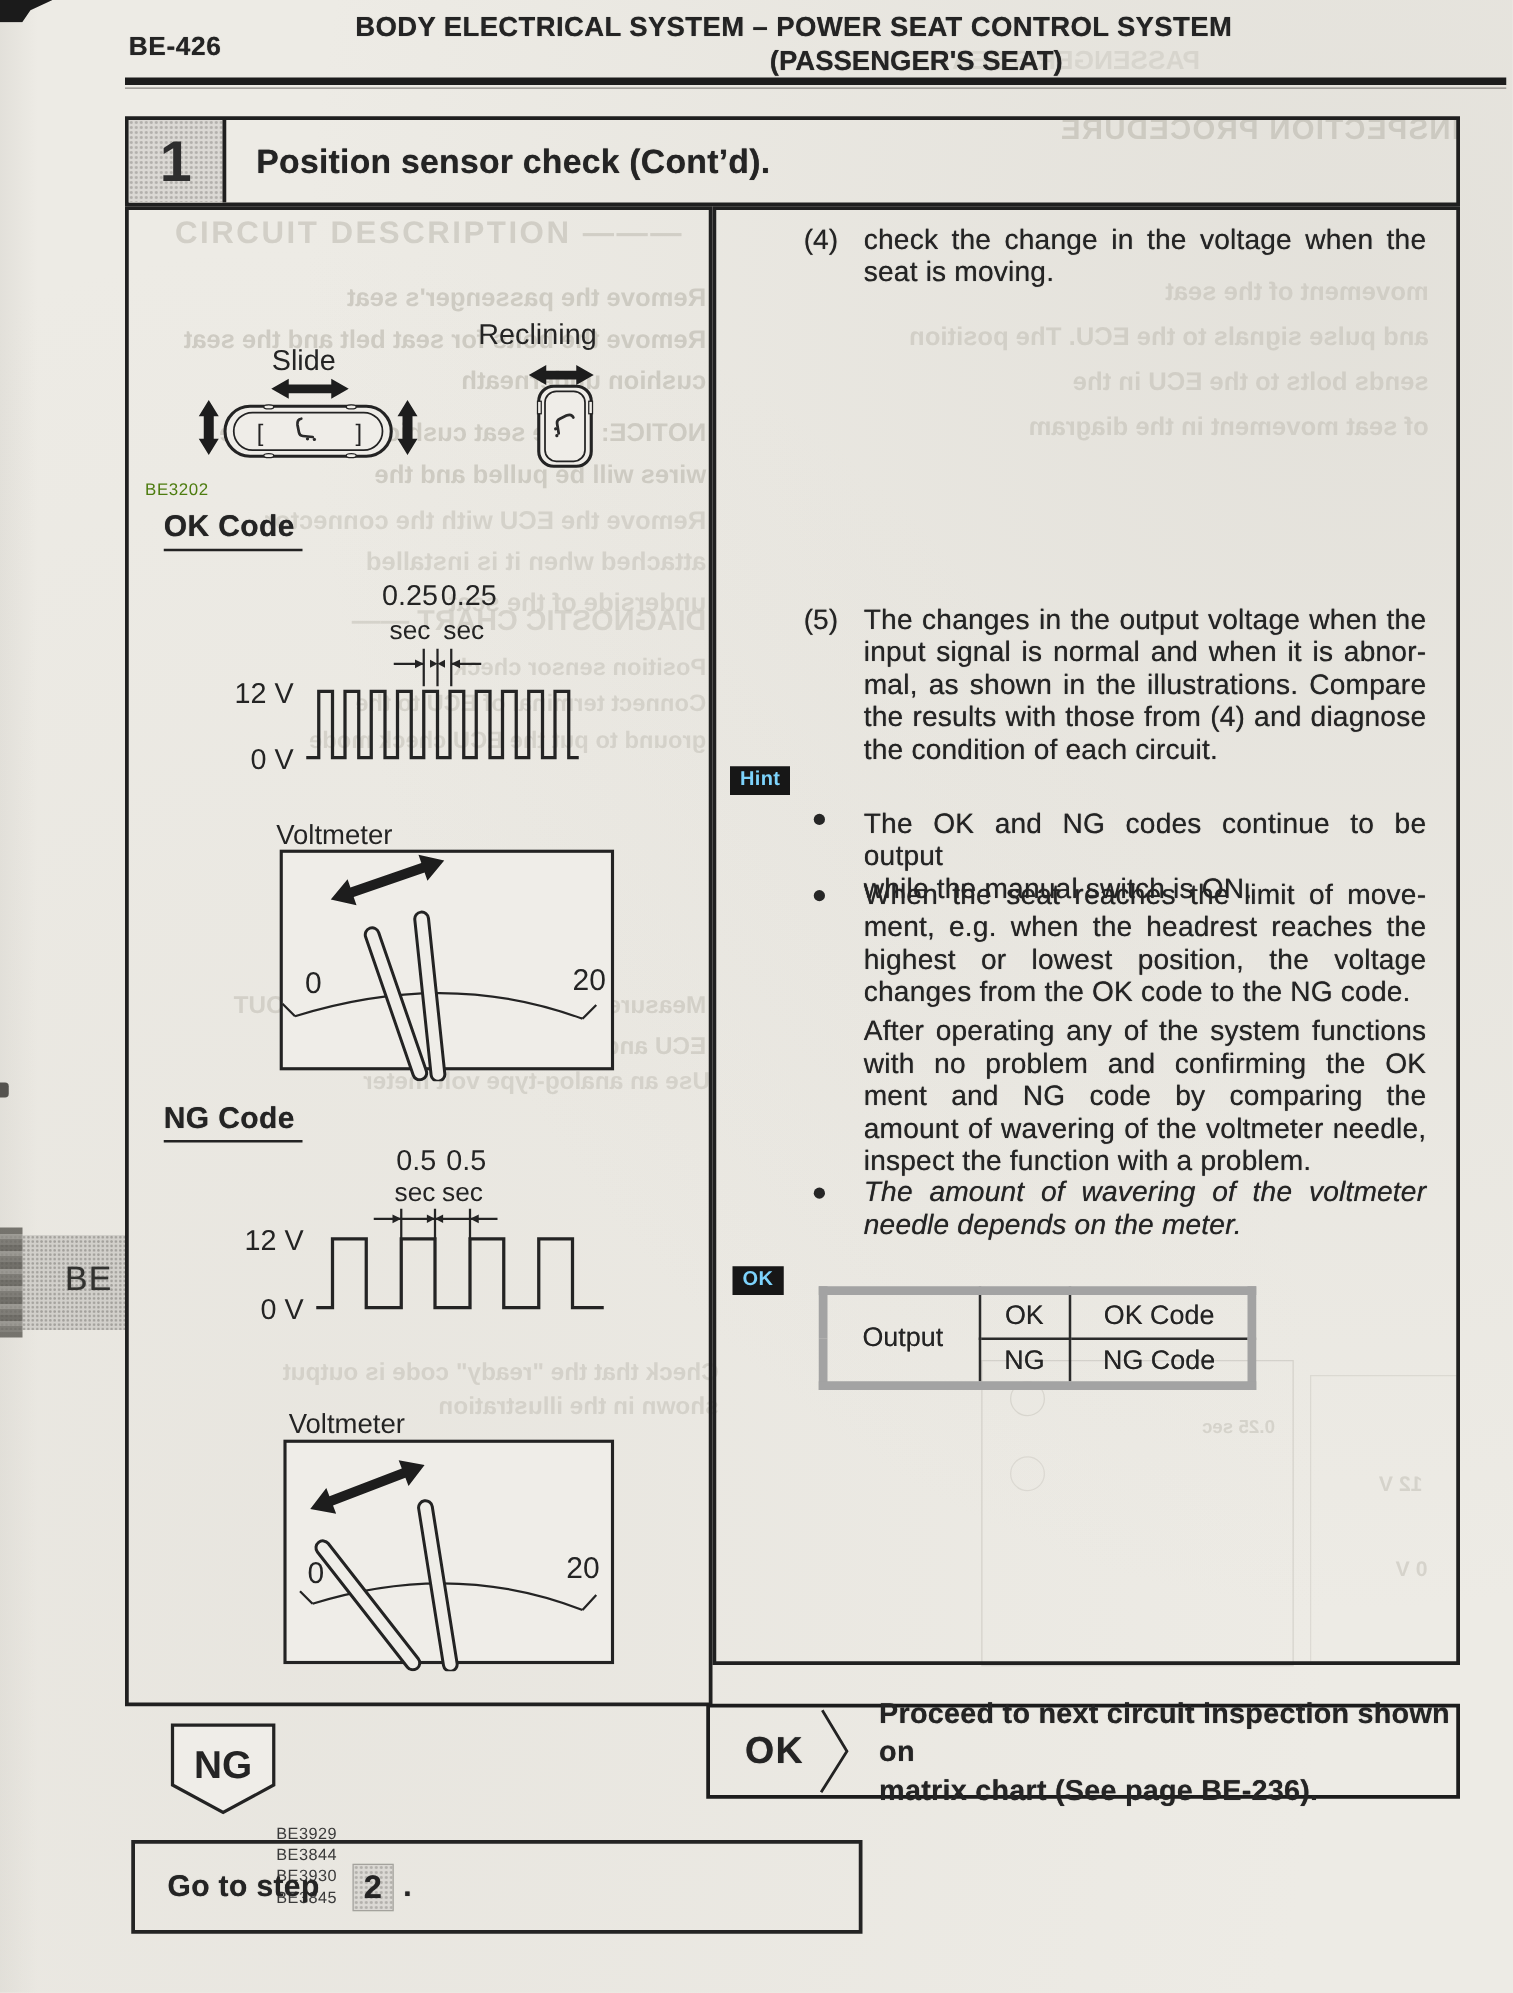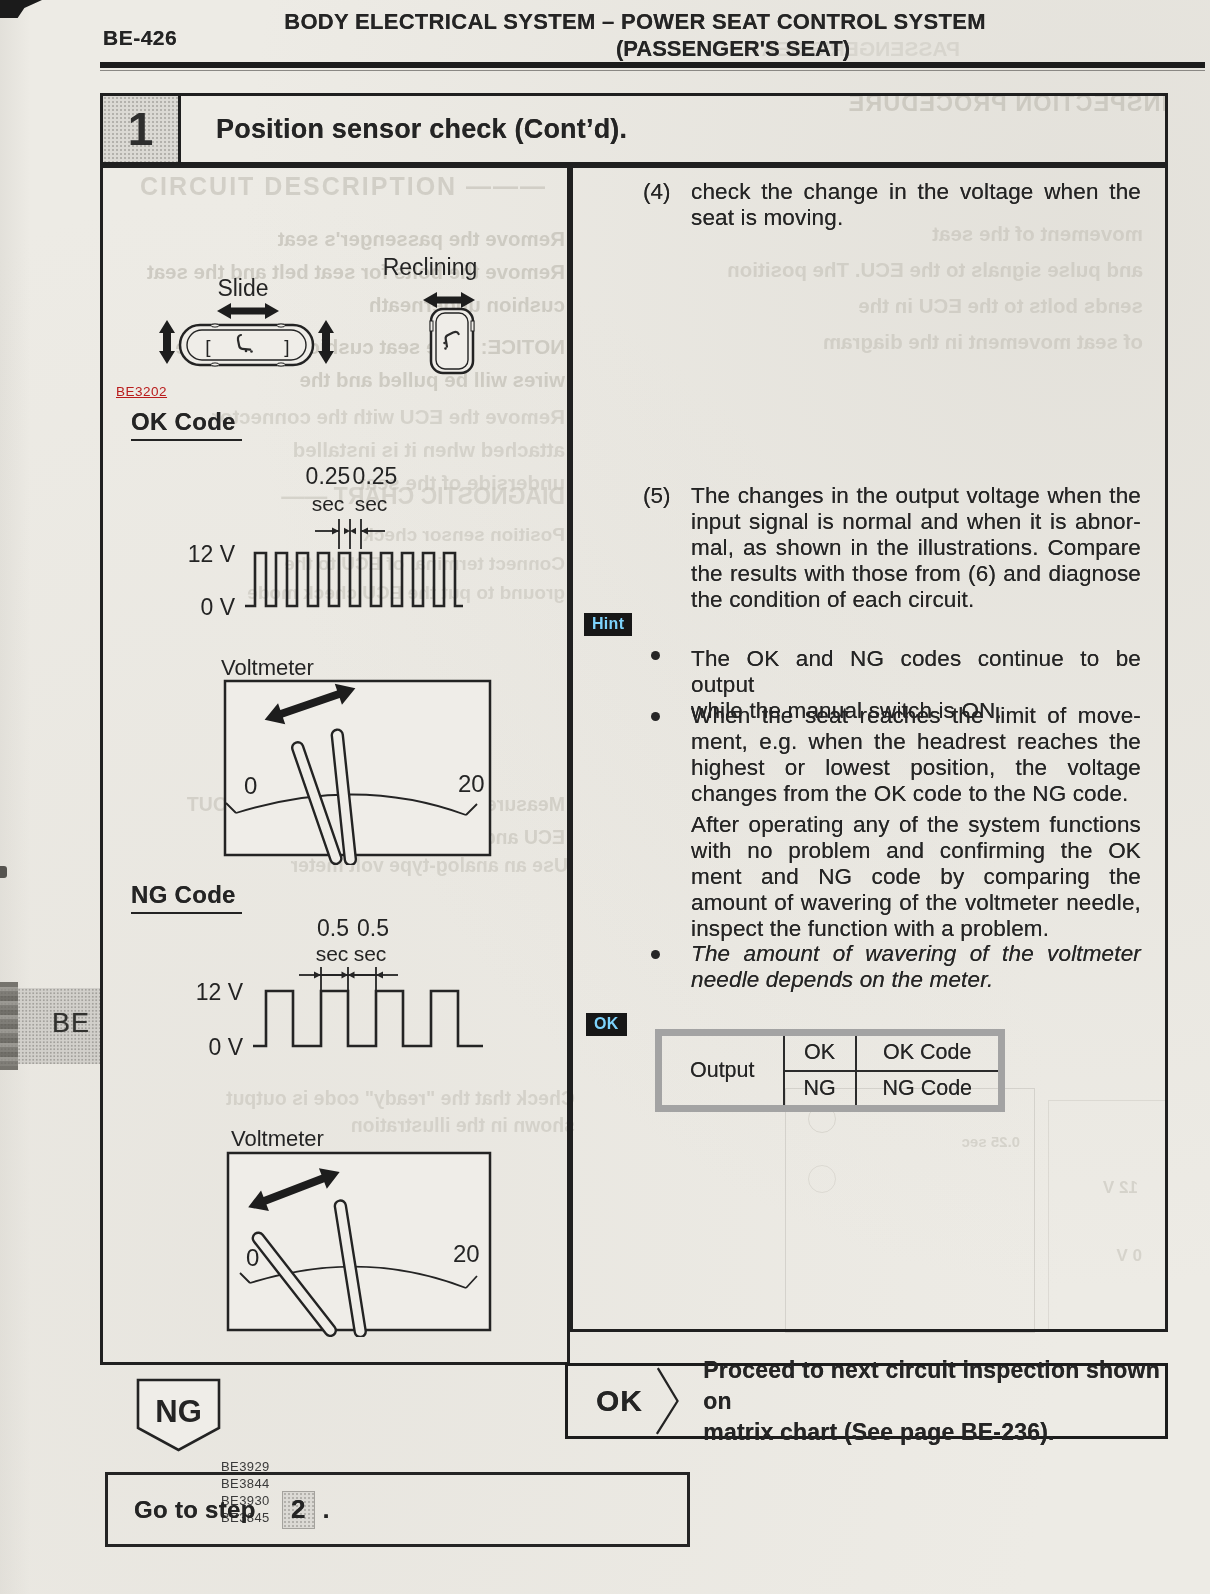--- a/index.html
+++ b/index.html
@@ -31,27 +31,27 @@
   
   .title-row { left:100px; top:93px; width:1068px; height:72px; border:3px solid #1f1f1f; display:flex; }
   .halftone {
     background-color:#dbd9d4;
     background-image:radial-gradient(#b3b1ac 1px, transparent 1.3px);
     background-size:4px 4px;
   }
   .step-cell { width:78px; height:100%; border-right:3px solid #1f1f1f;
     display:flex; align-items:center; justify-content:center;
     font-size:46px; font-weight:700; color:#2e2e2e; }
-  .step-title { flex:1; display:flex; align-items:center; padding-left:35px;
+  .step-title { flex:1; display:flex; align-items:center; padding-left:24px;
     font-size:27px; font-weight:700; letter-spacing:.2px; }
   .left-box  { left:100px; top:165px; width:470px; height:1200px; border:3px solid #202020;padding-left:13px; }
   .right-box { left:570px; top:165px; width:598px; height:1167px; border:3px solid #202020; }
 
   
-  .fig-id { font-size:13.5px; letter-spacing:.5px; color:#b91c1c;text-decoration:underline; }
+  .fig-id { font-size:13.5px; letter-spacing:.5px; color:#4d7c0f; }
   .code-head { font-size:24px; font-weight:700; border-bottom:2.5px solid #232323;
     padding:0 6px 3px 0; letter-spacing:.3px; }
   svg text { font-family:"Liberation Sans", sans-serif; fill:#242424; }
   .be-list { left:118px; top:1290px; font-size:13px; line-height:17px; letter-spacing:.4px; color:#3a3a3a; }
 
   
   .pnum { font-size:22.5px; }
   .tblock { width:450px; }
   .tline { font-size:22.5px; line-height:26px; letter-spacing:.15px;
     text-align:justify; text-align-last:justify; text-shadow:0 0 .6px rgba(35,35,35,.8); }
@@ -295,21 +295,21 @@
   <div class="abs tblock" style="left:118px; top:11px;">
     <div class="tline">check the change in the voltage when the</div>
     <div class="tline last">seat is moving.</div>
   </div>
 
   <div class="abs pnum ink" style="left:70px; top:315px;">(5)</div>
   <div class="abs tblock" style="left:118px; top:315px;">
     <div class="tline">The changes in the output voltage when the</div>
     <div class="tline">input signal is normal and when it is abnor-</div>
     <div class="tline">mal, as shown in the illustrations. Compare</div>
-    <div class="tline">the results with those from (6) and diagnose</div>
+    <div class="tline">the results with those from (4) and diagnose</div>
     <div class="tline last">the condition of each circuit.</div>
   </div>
 
   <div class="abs tag" style="left:11px; top:445px;">Hint</div>
 
   <div class="abs dot" style="left:78px; top:483px;"></div>
   <div class="abs tblock" style="left:118px; top:478px;">
     <div class="tline">The OK and NG codes continue to be output</div>
     <div class="tline last">while the manual switch is ON.</div>
   </div>

